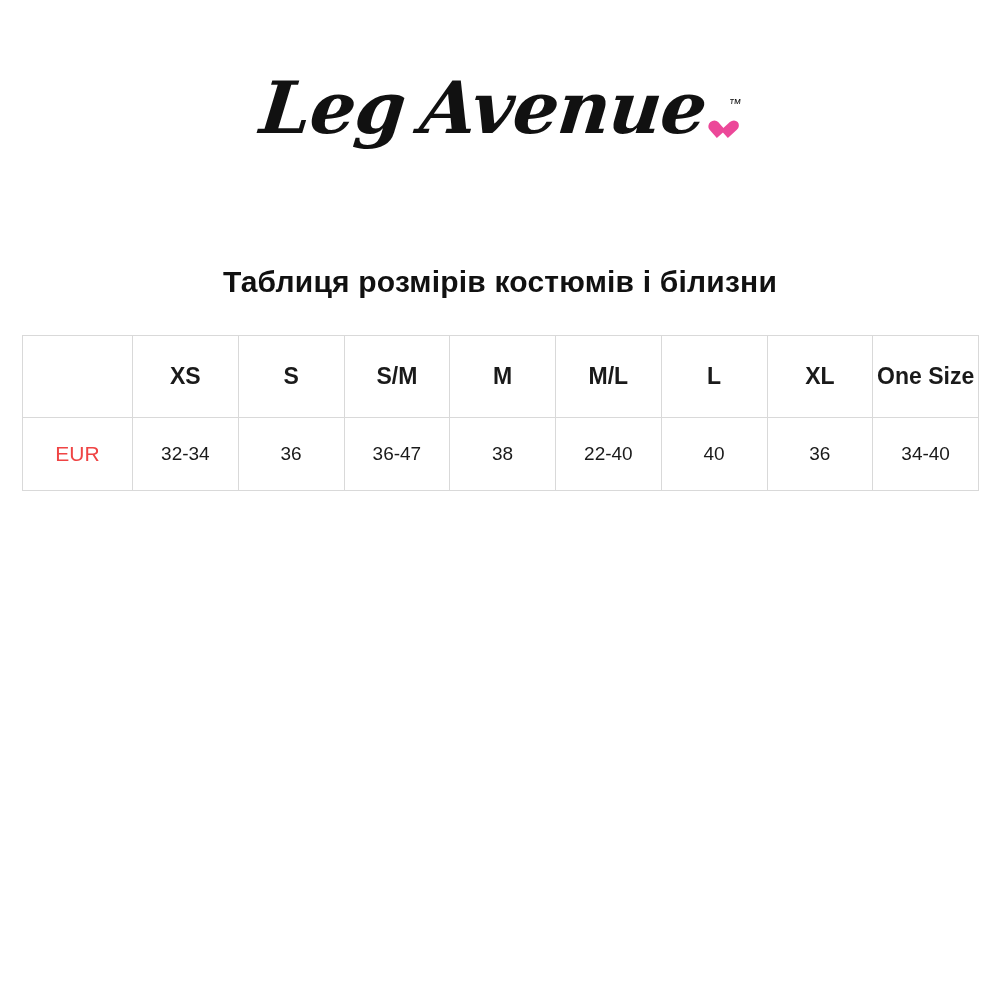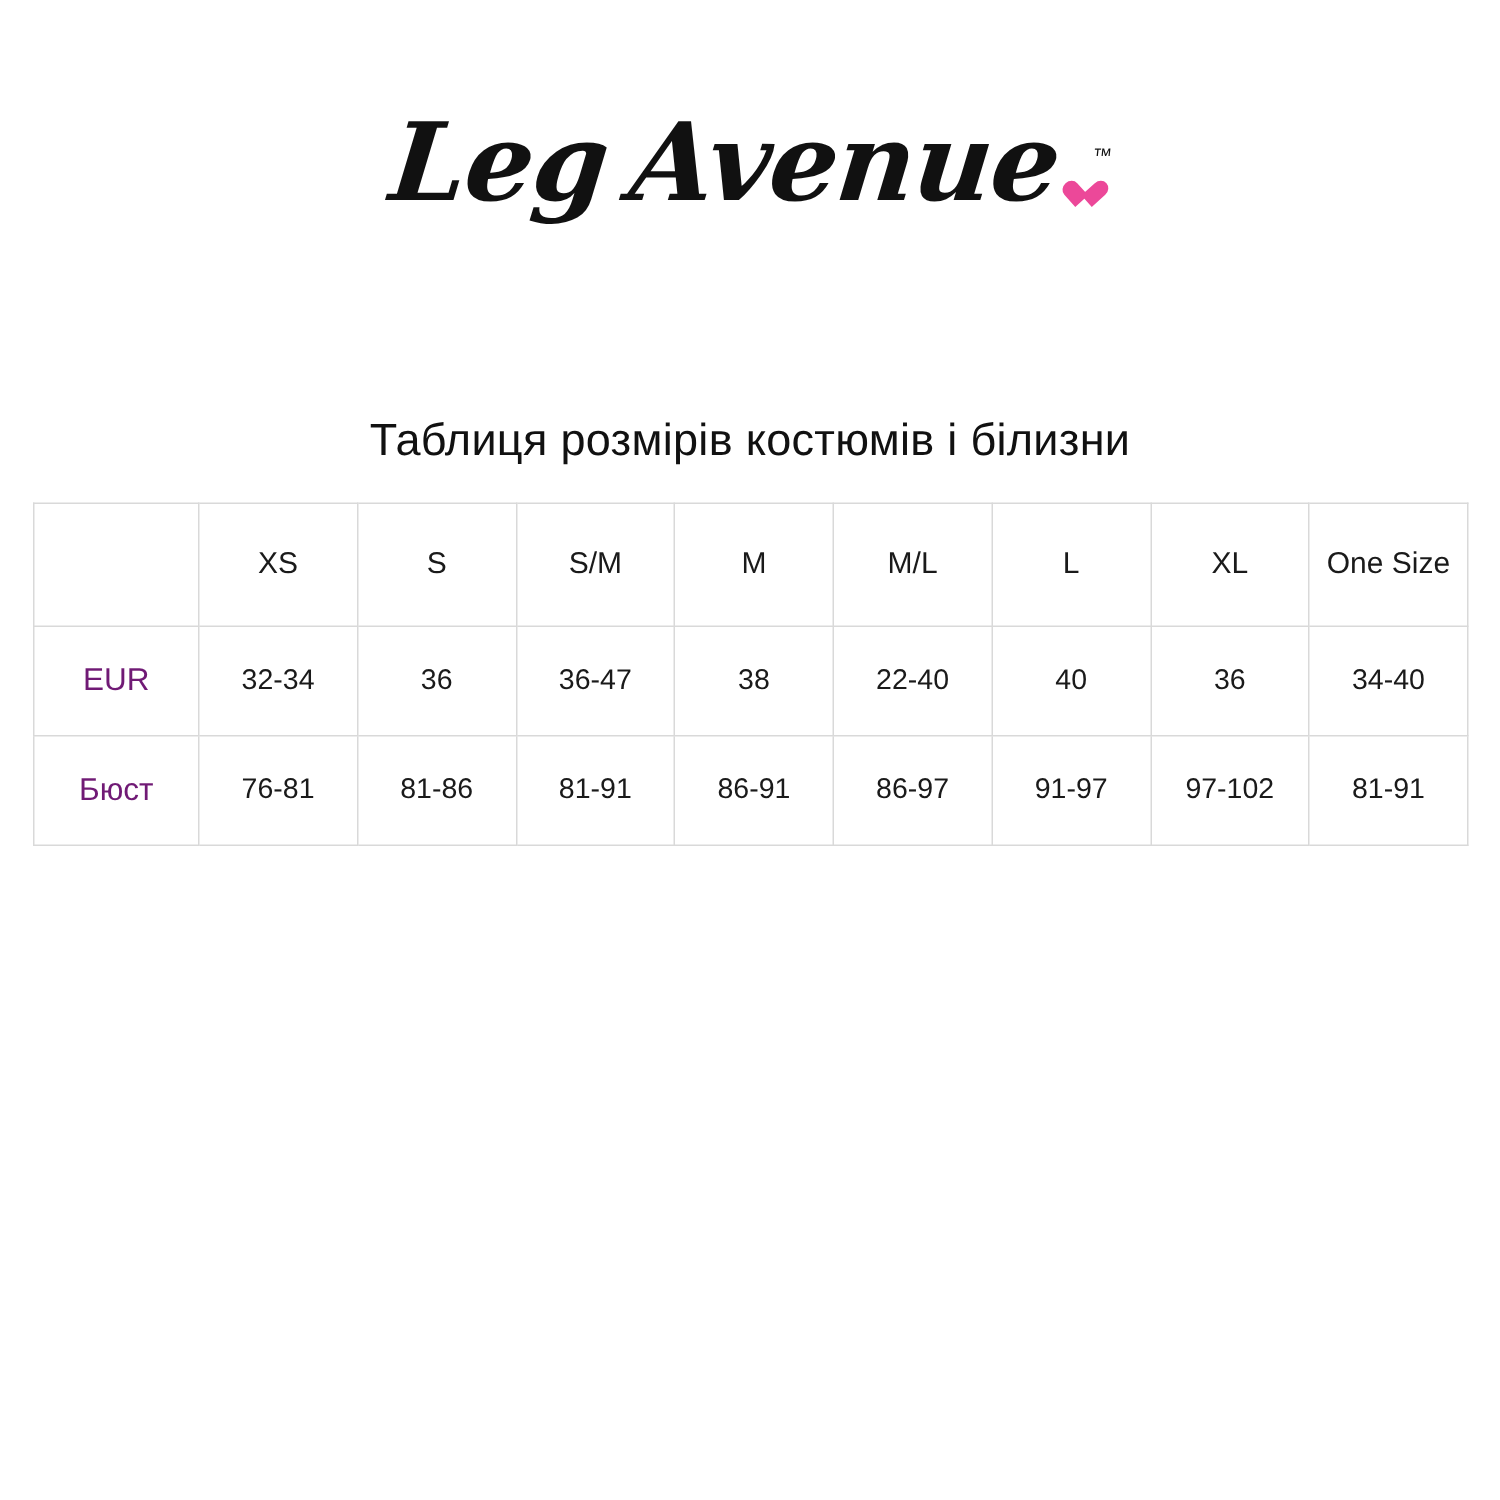--- a/index.html
+++ b/index.html
@@ -87,24 +87,23 @@
   }
 
   
   .chart-title {
     position: absolute;
     top: 265px;
     left: 0;
     width: 1000px;
     text-align: center;
     font-size: 30px;
-    font-weight: 400;
+    font-weight: 700;
     color: #111111;
     letter-spacing: 0.2px;
-    margin-top: 12px;
   }
 
   
   .table-wrap {
     position: absolute;
     top: 335px;
     left: 22px;
     width: 956px;
   }
   table.size-table {
@@ -119,29 +118,29 @@
     vertical-align: middle;
     font-size: 19px;
     font-weight: 400;
     color: #1a1a1a;
     padding: 0 2px;
     height: 73px;
     box-sizing: border-box;
   }
   table.size-table thead th {
     height: 82px;
-    font-size: 20px;
-    font-weight: 400;
+    font-size: 23px;
+    font-weight: 700;
   }
   table.size-table thead th.corner {
     border-top-color: #d9d9d9;
   }
   table.size-table tbody td.rowlabel {
     font-size: 21px;
-    color: #701a75;
+    color: #ef4444;
   }
   table.size-table thead th.onesize {
     line-height: 1.15;
   }
   col.c0 { width: 110px; }
   col.cN { width: 105.75px; }
 </style>
 </head>
 <body>
 
@@ -184,28 +183,17 @@
           <td class="rowlabel">EUR</td>
           <td>32-34</td>
           <td>36</td>
           <td>36-47</td>
           <td>38</td>
           <td>22-40</td>
           <td>40</td>
           <td>36</td>
           <td>34-40</td>
         </tr>
-        <tr>
-          <td class="rowlabel">Бюст</td>
-          <td>76-81</td>
-          <td>81-86</td>
-          <td>81-91</td>
-          <td>86-91</td>
-          <td>86-97</td>
-          <td>91-97</td>
-          <td>97-102</td>
-          <td>81-91</td>
-        </tr>
       </tbody>
     </table>
   </div>
 
 </div>
 
 </body></html>

